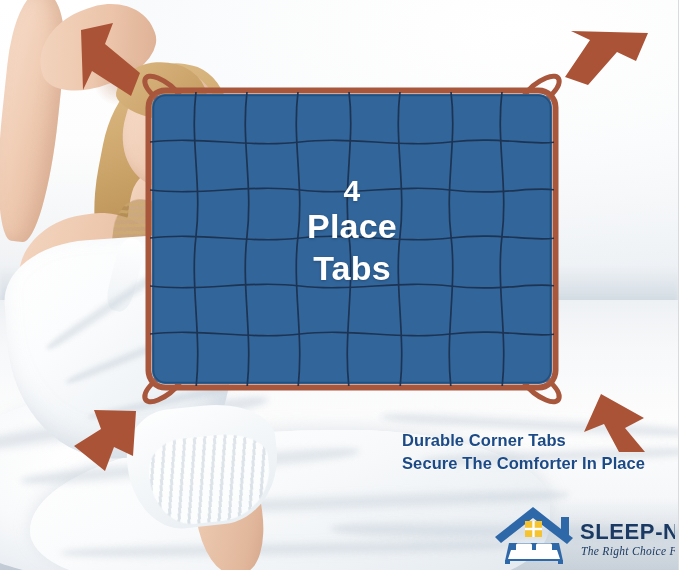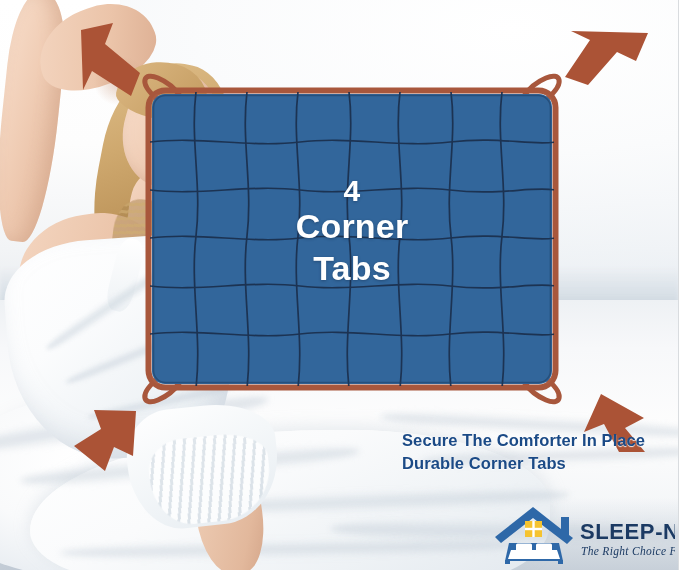--- a/index.html
+++ b/index.html
@@ -347,27 +347,27 @@
         <path d="M4,198 C54,204 104,192 154,198 C204,204 254,192 304,198 C354,204 384,194 410,198"></path>
         <path d="M4,246 C54,240 104,252 154,246 C204,240 254,252 304,246 C354,240 384,250 410,246"></path>
       </g>
 
       <rect x="7.5" y="7.5" width="397" height="287" rx="12" ry="12" fill="none" stroke="#1d3e63" stroke-width="1.6" opacity="0.55"></rect>
     </svg>
   </div>
 
   <div class="center-text">
     <div class="l1">4</div>
-    <div class="l2">Corner</div>
+    <div class="l2">Place</div>
     <div class="l3">Tabs</div>
   </div>
 
   <div class="tagline">
+    <div>Durable Corner Tabs</div>
     <div>Secure The Comforter In Place</div>
-    <div>Durable Corner Tabs</div>
   </div>
 
   <div class="logo">
     <svg width="186" height="62" viewBox="0 0 186 62">
 
       <g>
 
         <path d="M6,34 L44,4 L72,26 L72,14 L80,14 L80,32 L84,35 L78,41 L44,15 L12,40 Z" fill="#2e68a8"></path>
 
         <rect x="36" y="18" width="17" height="16" fill="#f5c330"></rect>

